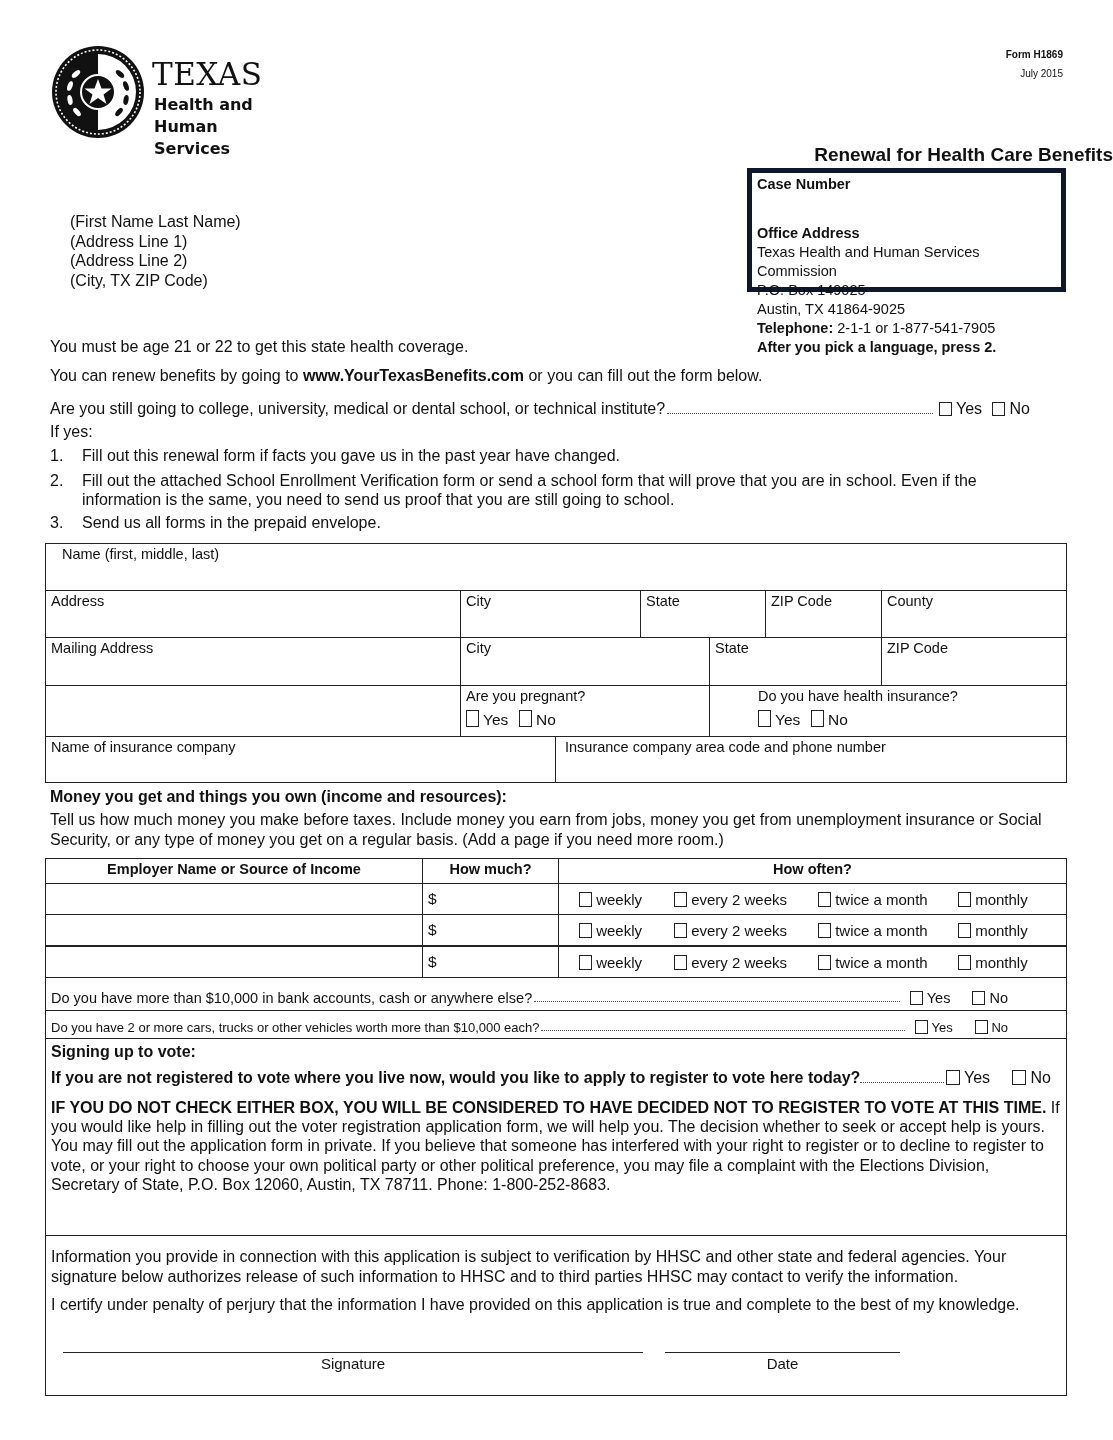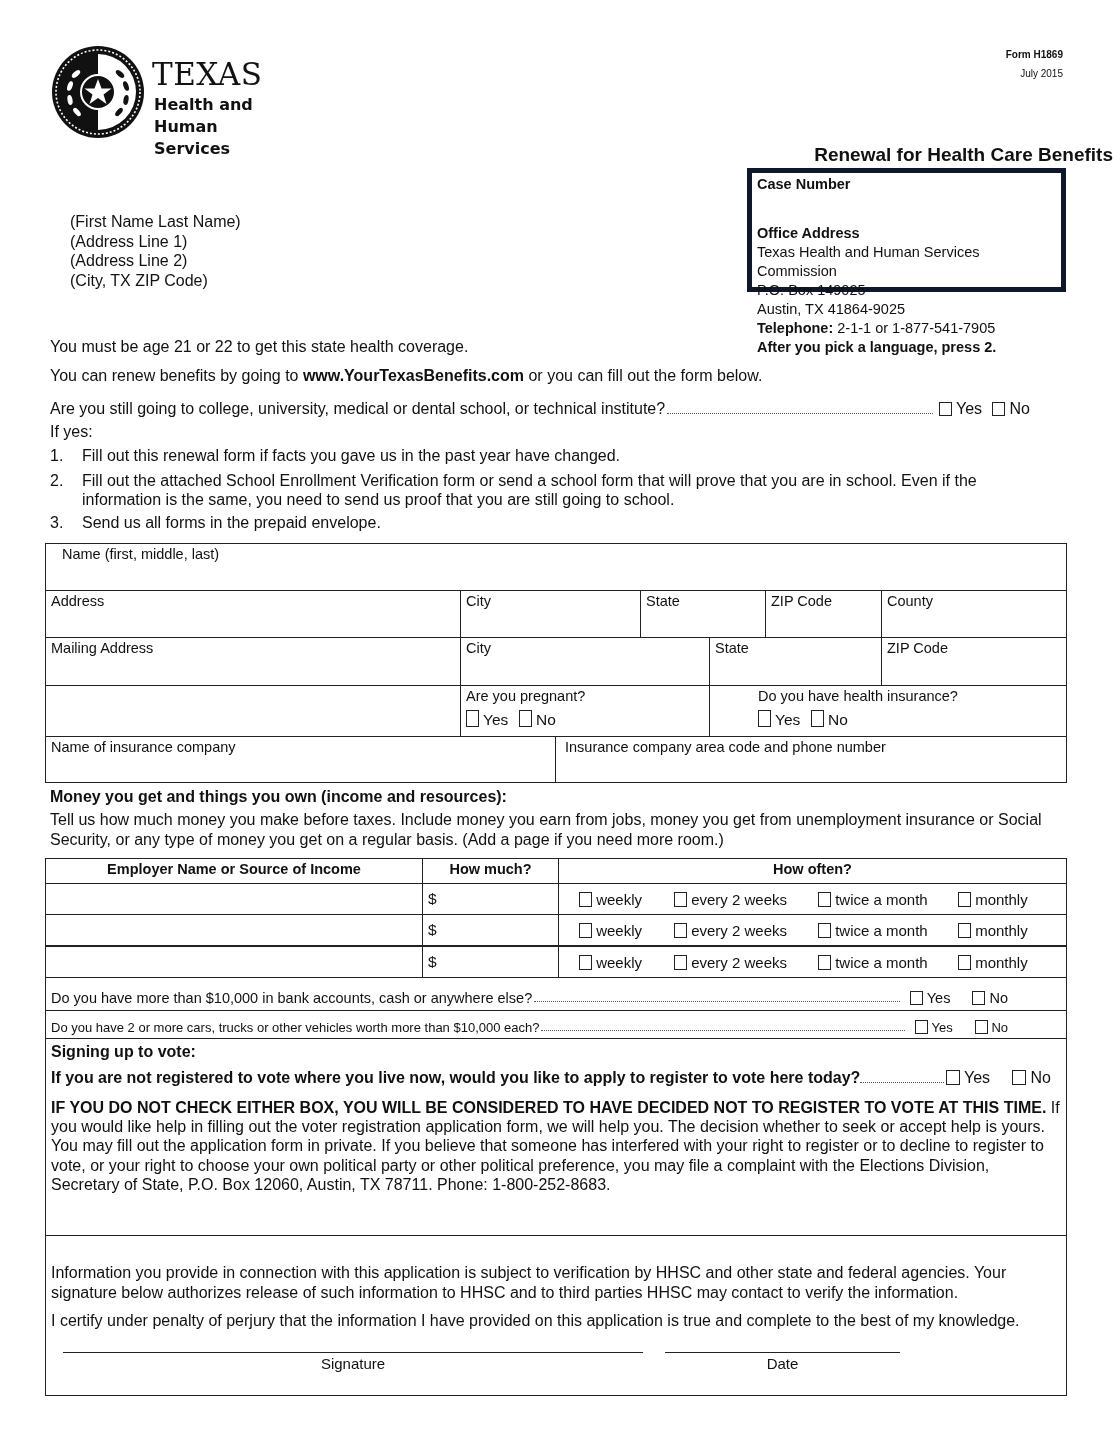--- a/index.html
+++ b/index.html
@@ -187,20 +187,20 @@
   <div class="b">Signing up to vote:</div>
   <div class="qrow b" style="margin-top:8px">
     <span>If you are not registered to vote where you live now, would you like to apply to register to vote here today?</span>
     <span class="dots" style="margin:0 2px 4px 0"></span>
     <span style="font-weight:normal"><span class="cb" style="width:14px;height:15px"></span> <span>Yes</span></span>
     <span style="font-weight:normal; margin-left:22px; margin-right:10px"><span class="cb" style="width:14px;height:15px"></span> <span>No</span></span>
   </div>
   <div style="margin-top:11px; line-height:19.2px;"><span class="b">IF YOU DO NOT CHECK EITHER BOX, YOU WILL BE CONSIDERED TO HAVE DECIDED NOT TO REGISTER TO VOTE AT THIS TIME.</span><span> If you would like help in filling out the voter registration application form, we will help you. The decision whether to seek or accept help is yours. You may fill out the application form in private. If you believe that someone has interfered with your right to register or to decline to register to vote, or your right to choose your own political party or other political preference, you may file a complaint with the Elections Division, Secretary of State, P.O. Box 12060, Austin, TX 78711. Phone: 1-800-252-8683.</span></div>
 </div>
 
-<div class="cell" style="left:45px; top:1235px; width:1022px; height:161px; padding:27px 5px; font-size:16px;">
+<div class="cell" style="left:45px; top:1235px; width:1022px; height:161px; padding:11px 5px; font-size:16px;">
   <div style="line-height:19.5px">Information you provide in connection with this application is subject to verification by HHSC and other state and federal agencies. Your signature below authorizes release of such information to HHSC and to third parties HHSC may contact to verify the information.</div>
   <div style="margin-top:10px">I certify under penalty of perjury that the information I have provided on this application is true and complete to the best of my knowledge.</div>
   <div class="abs" style="left:17px; top:116px; width:580px; border-top:1px solid #222;"></div>
   <div class="abs" style="left:17px; top:119px; width:580px; text-align:center; font-size:15px;">Signature</div>
   <div class="abs" style="left:619px; top:116px; width:235px; border-top:1px solid #222;"></div>
   <div class="abs" style="left:619px; top:119px; width:235px; text-align:center; font-size:15px;">Date</div>
 </div>
 
 </body></html>

